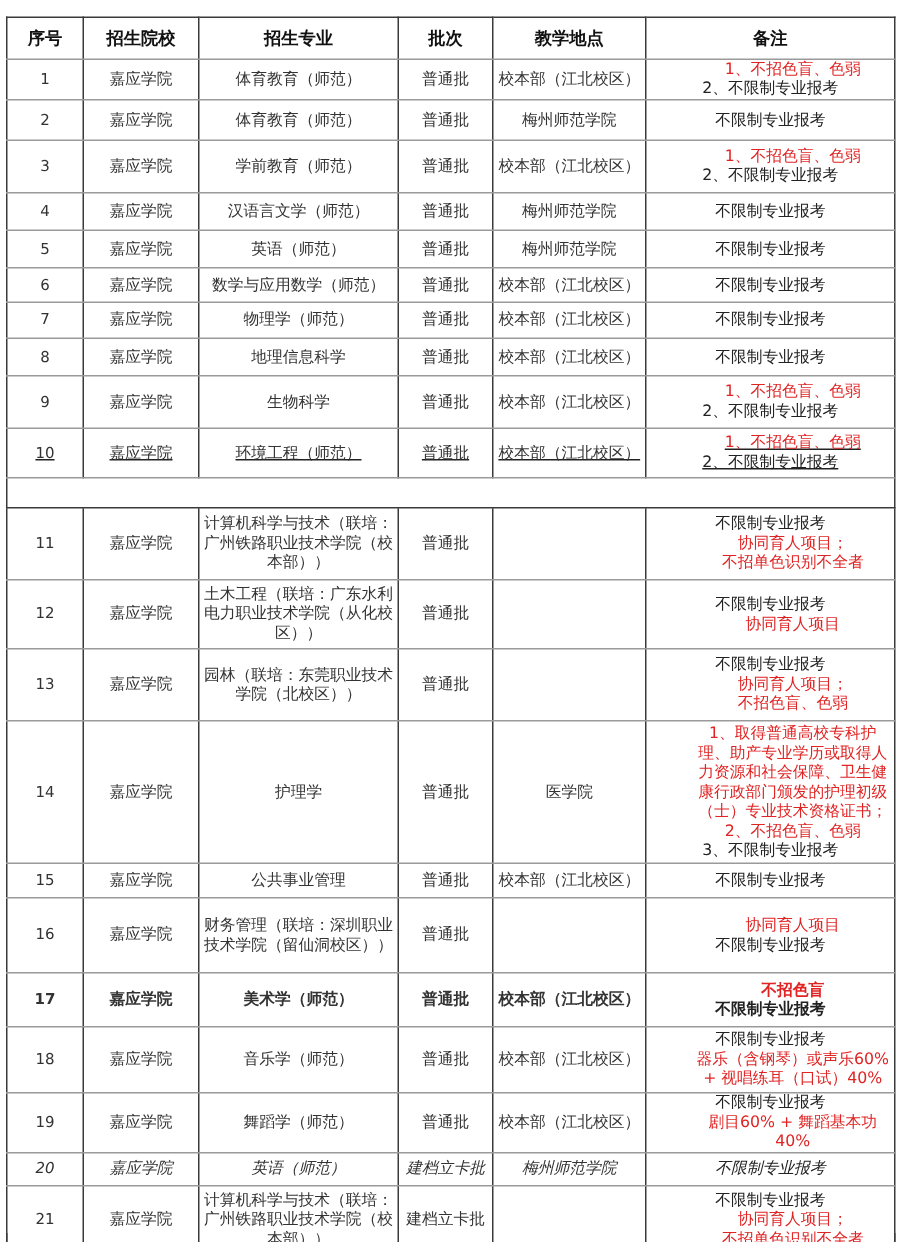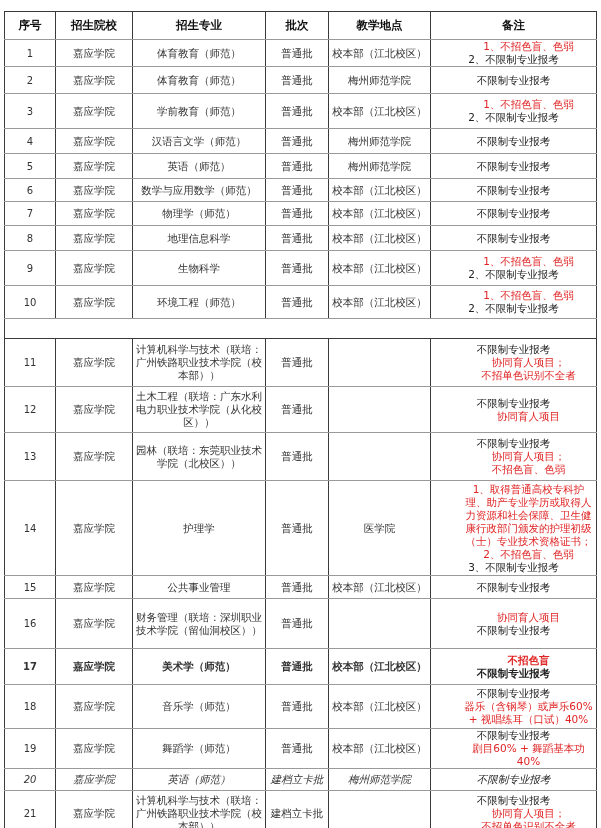--- a/index.html
+++ b/index.html
@@ -128,21 +128,21 @@
         <td class="num">9</td>
         <td>嘉应学院</td>
         <td class="major">生物科学</td>
         <td>普通批</td>
         <td>校本部（江北校区）</td>
         <td class="note">
           <span class="red">1、不招色盲、色弱</span>
           <span class="blk">2、不限制专业报考</span>
         </td>
       </tr>
-      <tr style="height: 33px;">
+      <tr style="height: 33px; text-decoration: underline;">
         <td class="num">10</td>
         <td>嘉应学院</td>
         <td class="major">环境工程（师范）</td>
         <td>普通批</td>
         <td>校本部（江北校区）</td>
         <td class="note">
           <span class="red">1、不招色盲、色弱</span>
           <span class="blk">2、不限制专业报考</span>
         </td>
       </tr>

